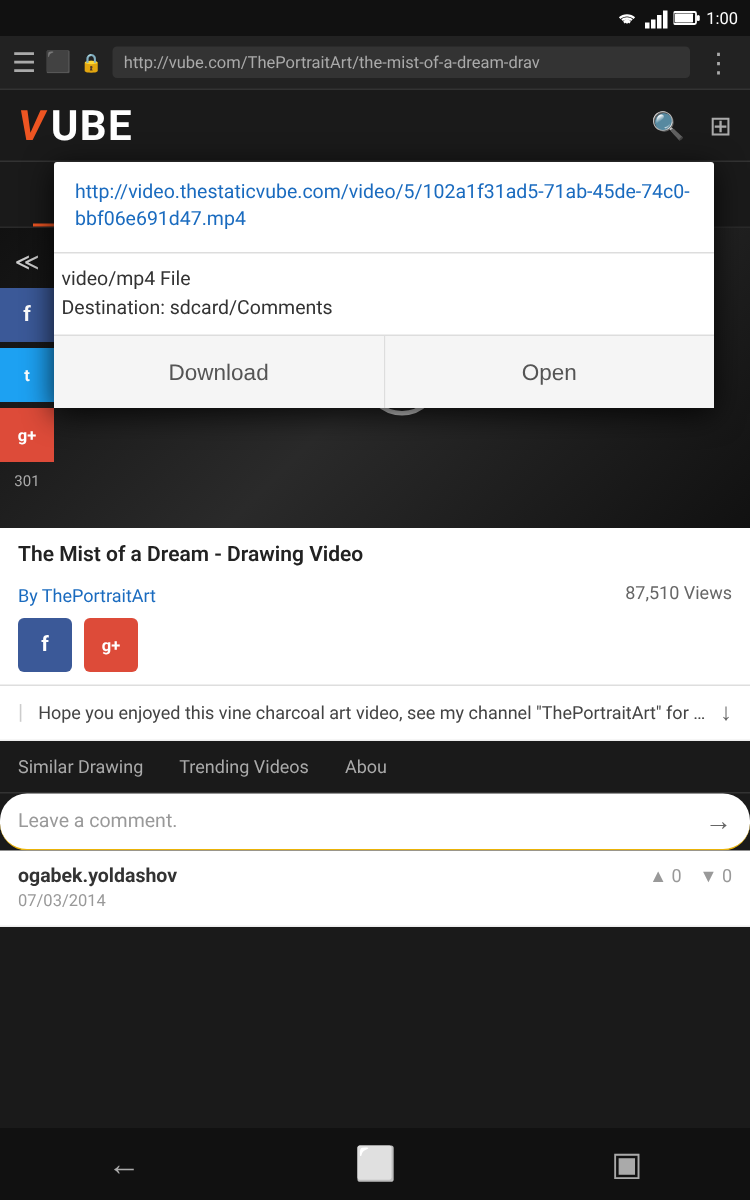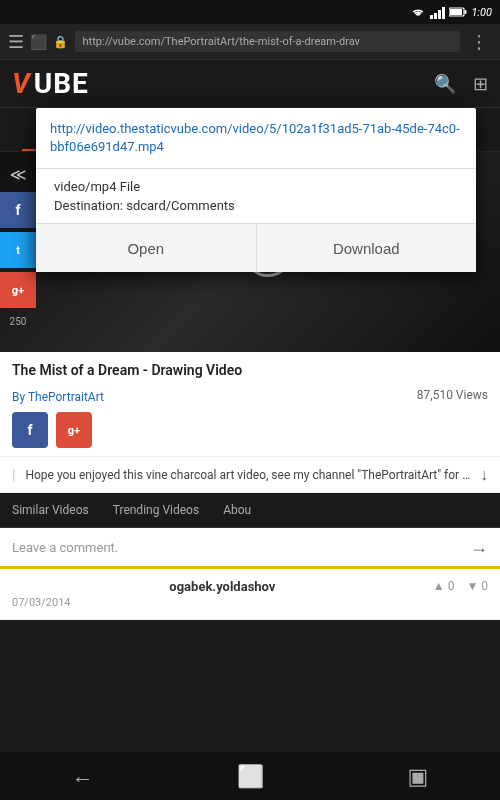--- a/index.html
+++ b/index.html
@@ -15,21 +15,20 @@
     
     .status-bar {
       width: 100%;
       height: 24px;
       background: #111;
       display: flex;
       align-items: center;
       justify-content: flex-end;
       padding: 0 8px;
       gap: 6px;
-      font-style: italic;
     }
     .status-bar-left {
       flex: 1;
       display: flex;
       align-items: center;
       gap: 4px;
     }
     .status-icons {
       display: flex;
       align-items: center;
@@ -237,21 +236,21 @@
     }
     .dialog-url {
       padding: 12px 14px;
       color: #1a6bbf;
       font-size: 13px;
       line-height: 1.4;
       border-bottom: 1px solid #ddd;
       word-break: break-all;
     }
     .dialog-info {
-      padding: 10px 18px;
+      padding: 10px 5px;
       border-bottom: 1px solid #ddd;
     }
     .dialog-filetype {
       color: #333;
       font-size: 13px;
       margin-bottom: 4px;
     }
     .dialog-destination {
       color: #333;
       font-size: 13px;
@@ -360,21 +359,22 @@
       border-bottom: 2px solid #4fc3f7;
     }
 
     
     .comment-input-row {
       background: #fff;
       padding: 8px 12px;
       display: flex;
       align-items: center;
       gap: 8px;
-      border-bottom: 3px solid #eab308;
+      border-bottom: 1px solid #eab308;
+      border-radius: 18px;
     }
     .comment-input {
       flex: 1;
       font-size: 13px;
       color: #999;
     }
     .send-icon {
       color: #666;
       font-size: 18px;
       cursor: pointer;
@@ -384,21 +384,20 @@
     .comment-item {
       background: #fff;
       padding: 10px 12px;
       border-bottom: 1px solid #eee;
     }
     .comment-user {
       font-size: 13px;
       font-weight: bold;
       color: #333;
       margin-bottom: 2px;
-      text-align: center;
     }
     .comment-date {
       font-size: 11px;
       color: #999;
     }
     .comment-votes {
       float: right;
       display: flex;
       gap: 12px;
       font-size: 12px;
@@ -495,37 +494,37 @@
 </div>
 
 <div class="video-container">
   <div class="video-bg"></div>
 
   <div class="side-buttons">
     <div class="share-btn" style="color:#ccc; font-size:16px;">≪</div>
     <div class="fb-btn">f</div>
     <div class="tw-btn" style="font-size:11px; font-weight:bold;">t</div>
     <div class="gp-btn" style="font-size:11px;">g+</div>
-    <div class="view-count">250</div>
+    <div class="view-count">301</div>
   </div>
 
   <div class="play-button" style="left: calc(50% + 18px);">
     <div class="play-triangle"></div>
   </div>
 </div>
 
 <div class="dialog-overlay">
   <div class="dialog-url">http://video.thestaticvube.com/video/5/102a1f31ad5-71ab-45de-74c0-bbf06e691d47.mp4</div>
   <div class="dialog-info">
     <div class="dialog-filetype">video/mp4 File</div>
     <div class="dialog-destination">Destination: sdcard/Comments</div>
   </div>
   <div class="dialog-actions">
+    <button class="dialog-btn">Download</button>
     <button class="dialog-btn">Open</button>
-    <button class="dialog-btn">Download</button>
   </div>
 </div>
 
 <div class="video-info">
   <div class="video-title">The Mist of a Dream - Drawing Video</div>
   <div class="video-author">By ThePortraitArt</div>
   <div class="video-meta">
     <span class="video-views">87,510 Views</span>
   </div>
   <div class="social-share">
@@ -536,21 +535,21 @@
 
 <div class="video-desc">
   <span style="color:#ccc; font-size:14px; margin-right:2px;">|</span>
   <span class="desc-text">
     <span>Hope you enjoyed this vine charcoal art video, see my channel "ThePortraitArt" for more my website: www.th...</span>
   </span>
   <span class="expand-icon">↓</span>
 </div>
 
 <div class="content-tabs">
-  <div class="content-tab">Similar Videos</div>
+  <div class="content-tab">Similar Drawing</div>
   <div class="content-tab">Trending Videos</div>
   <div class="content-tab">Abou</div>
 </div>
 
 <div class="comment-input-row">
   <div class="comment-input">Leave a comment.</div>
   <span class="send-icon">→</span>
 </div>
 
 <div class="comment-item">

